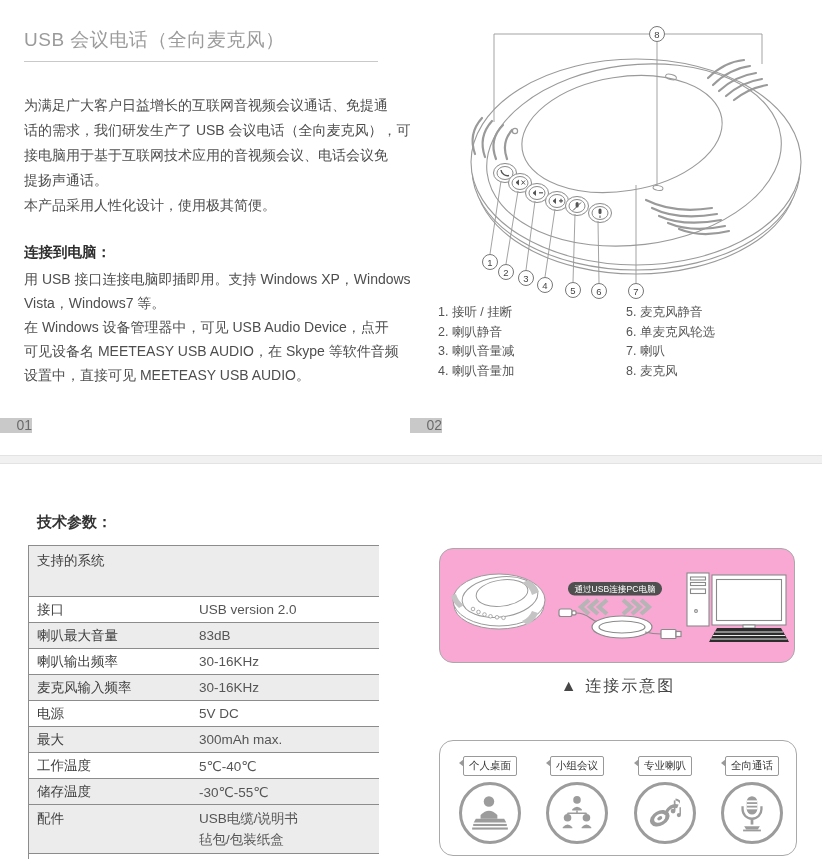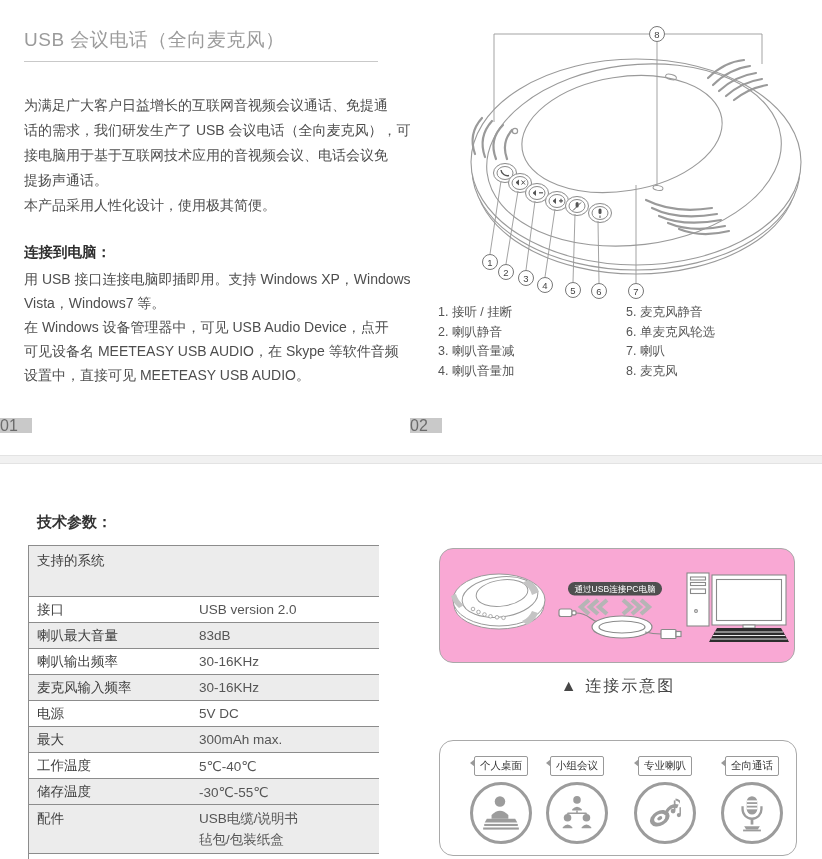--- a/index.html
+++ b/index.html
@@ -11,21 +11,21 @@
   .doc-title{left:24px;top:27px;width:360px;font-size:19px;color:#9b9b9b;letter-spacing:.5px;}
   .title-rule{left:24px;top:61px;width:354px;border-top:1px solid #c9c9c9;height:0;}
   .para{left:24px;width:360px;font-size:14px;color:#4e4e4e;}
   .para .ln{height:25px;line-height:25px;white-space:nowrap;}
   #intro-para{top:93px;}
   .sub-heading{left:24px;top:243px;font-size:14.5px;font-weight:bold;color:#2e2e2e;}
   #connect-para{top:267px;}
   #connect-para .ln{height:24px;line-height:24px;}
 
   .page-badge{top:418px;width:32px;height:15px;background:#c9c9c9;color:#6b6b6b;
-              font-size:16px;line-height:15px;text-align:left;}
+              font-size:14px;line-height:15px;text-align:right;}
   #badge-01{left:0;}
   #badge-02{left:410px;}
 
   
   .divider-band{left:0;top:455px;width:822px;height:7px;background:#f1f1f1;
                 border-top:1px solid #e3e3e3;border-bottom:1px solid #e3e3e3;}
 
   
   #device-svg{left:412px;top:0;}
   .legend-col{width:190px;font-size:12.5px;color:#555;top:303px;}
@@ -48,21 +48,21 @@
 
   
   #connection-box{left:439px;top:548px;width:356px;height:115px;border:1.5px solid #a9a9a9;
                   border-radius:14px;box-sizing:border-box;background:#f9a8d4;}
   #connection-caption{left:439px;top:676px;width:358px;text-align:center;font-size:16px;color:#474747;letter-spacing:2px;}
 
   
   #usecase-box{left:439px;top:740px;width:358px;height:116px;border:1.5px solid #a9a9a9;
                border-radius:14px;box-sizing:border-box;background:#fff;}
   .usecase{position:absolute;top:14px;width:80px;text-align:center;}
-  .uc-0{left:21px;text-align:center;} .uc-1{left:97px;} .uc-2{left:185px;} .uc-3{left:272px;}
+  .uc-0{left:10px;text-align:center;} .uc-1{left:97px;} .uc-2{left:185px;} .uc-3{left:272px;}
   .uc-tag{position:relative;display:inline-block;border:1px solid #999;border-radius:2px;
           padding:2px 5px;font-size:10.5px;color:#333;background:#fff;white-space:nowrap;}
   .uc-tag:before{content:'';position:absolute;left:-5px;top:2px;border-style:solid;
                  border-width:4px 5px 4px 0;border-color:transparent #999 transparent transparent;}
   .uc-circle{margin:6px auto 0;width:56px;height:56px;border:3px solid #9c9c9c;border-radius:50%;
              display:flex;align-items:center;justify-content:center;background:#fff;}
 </style>
 </head>
 <body>
 

